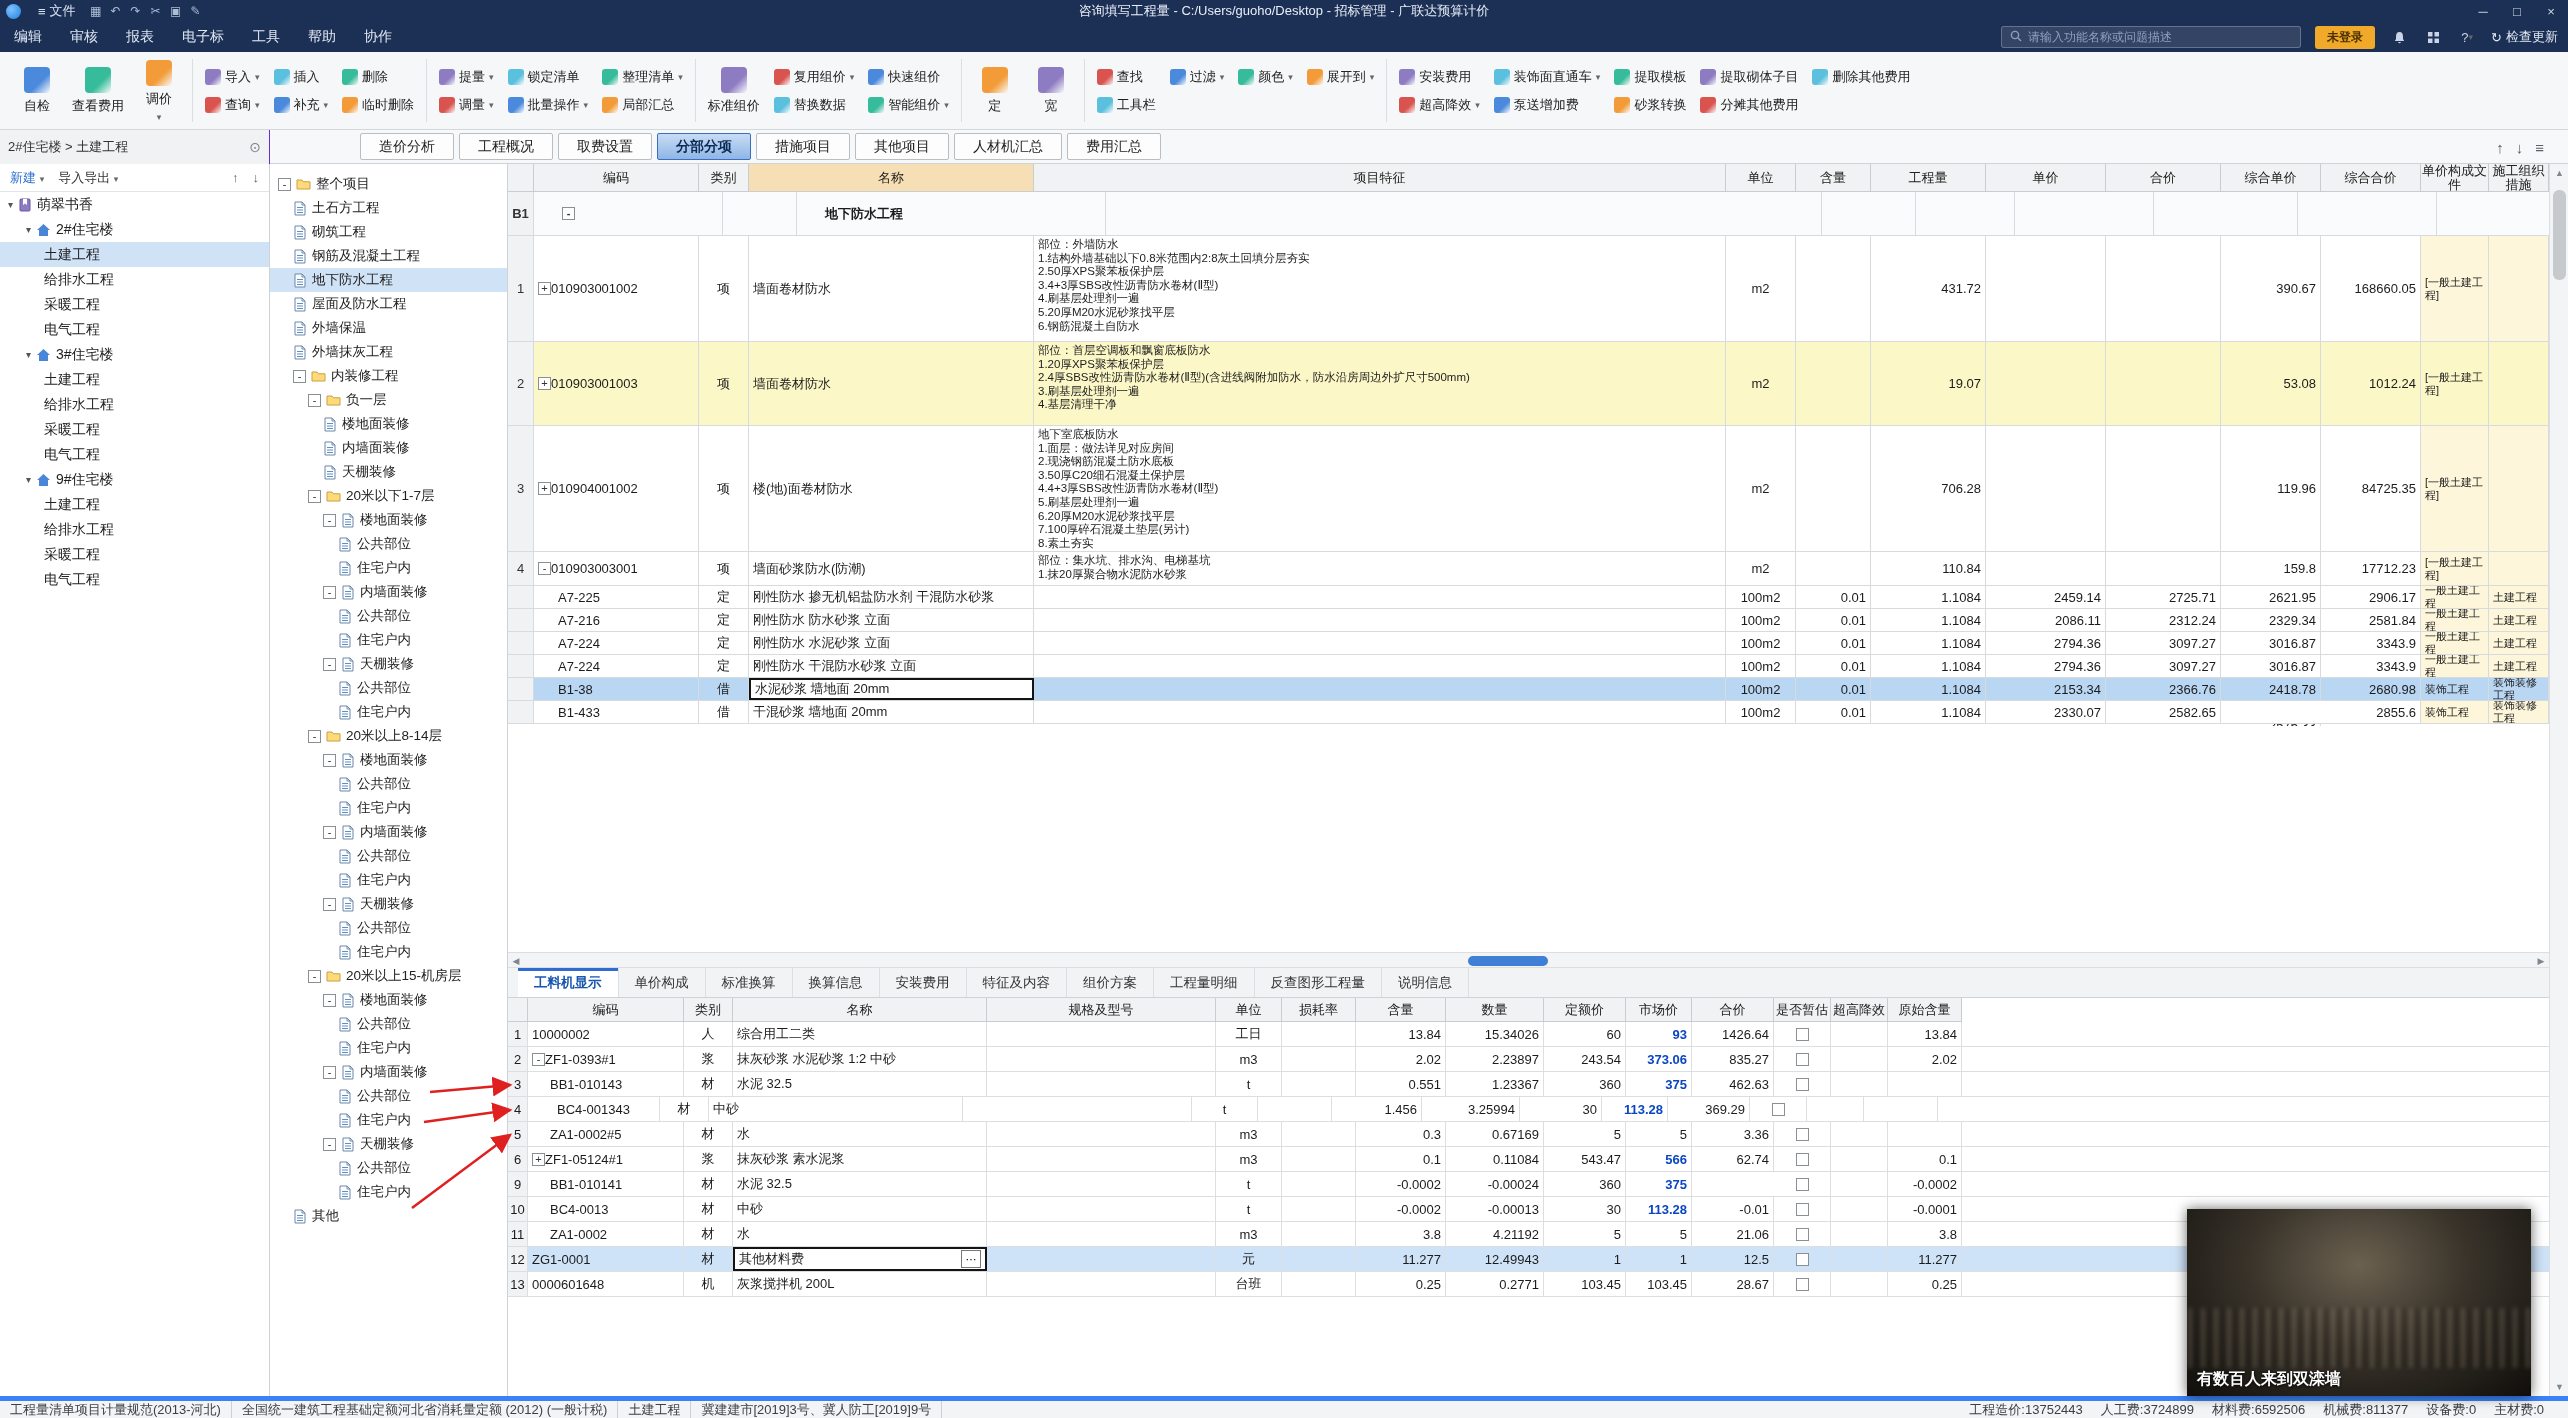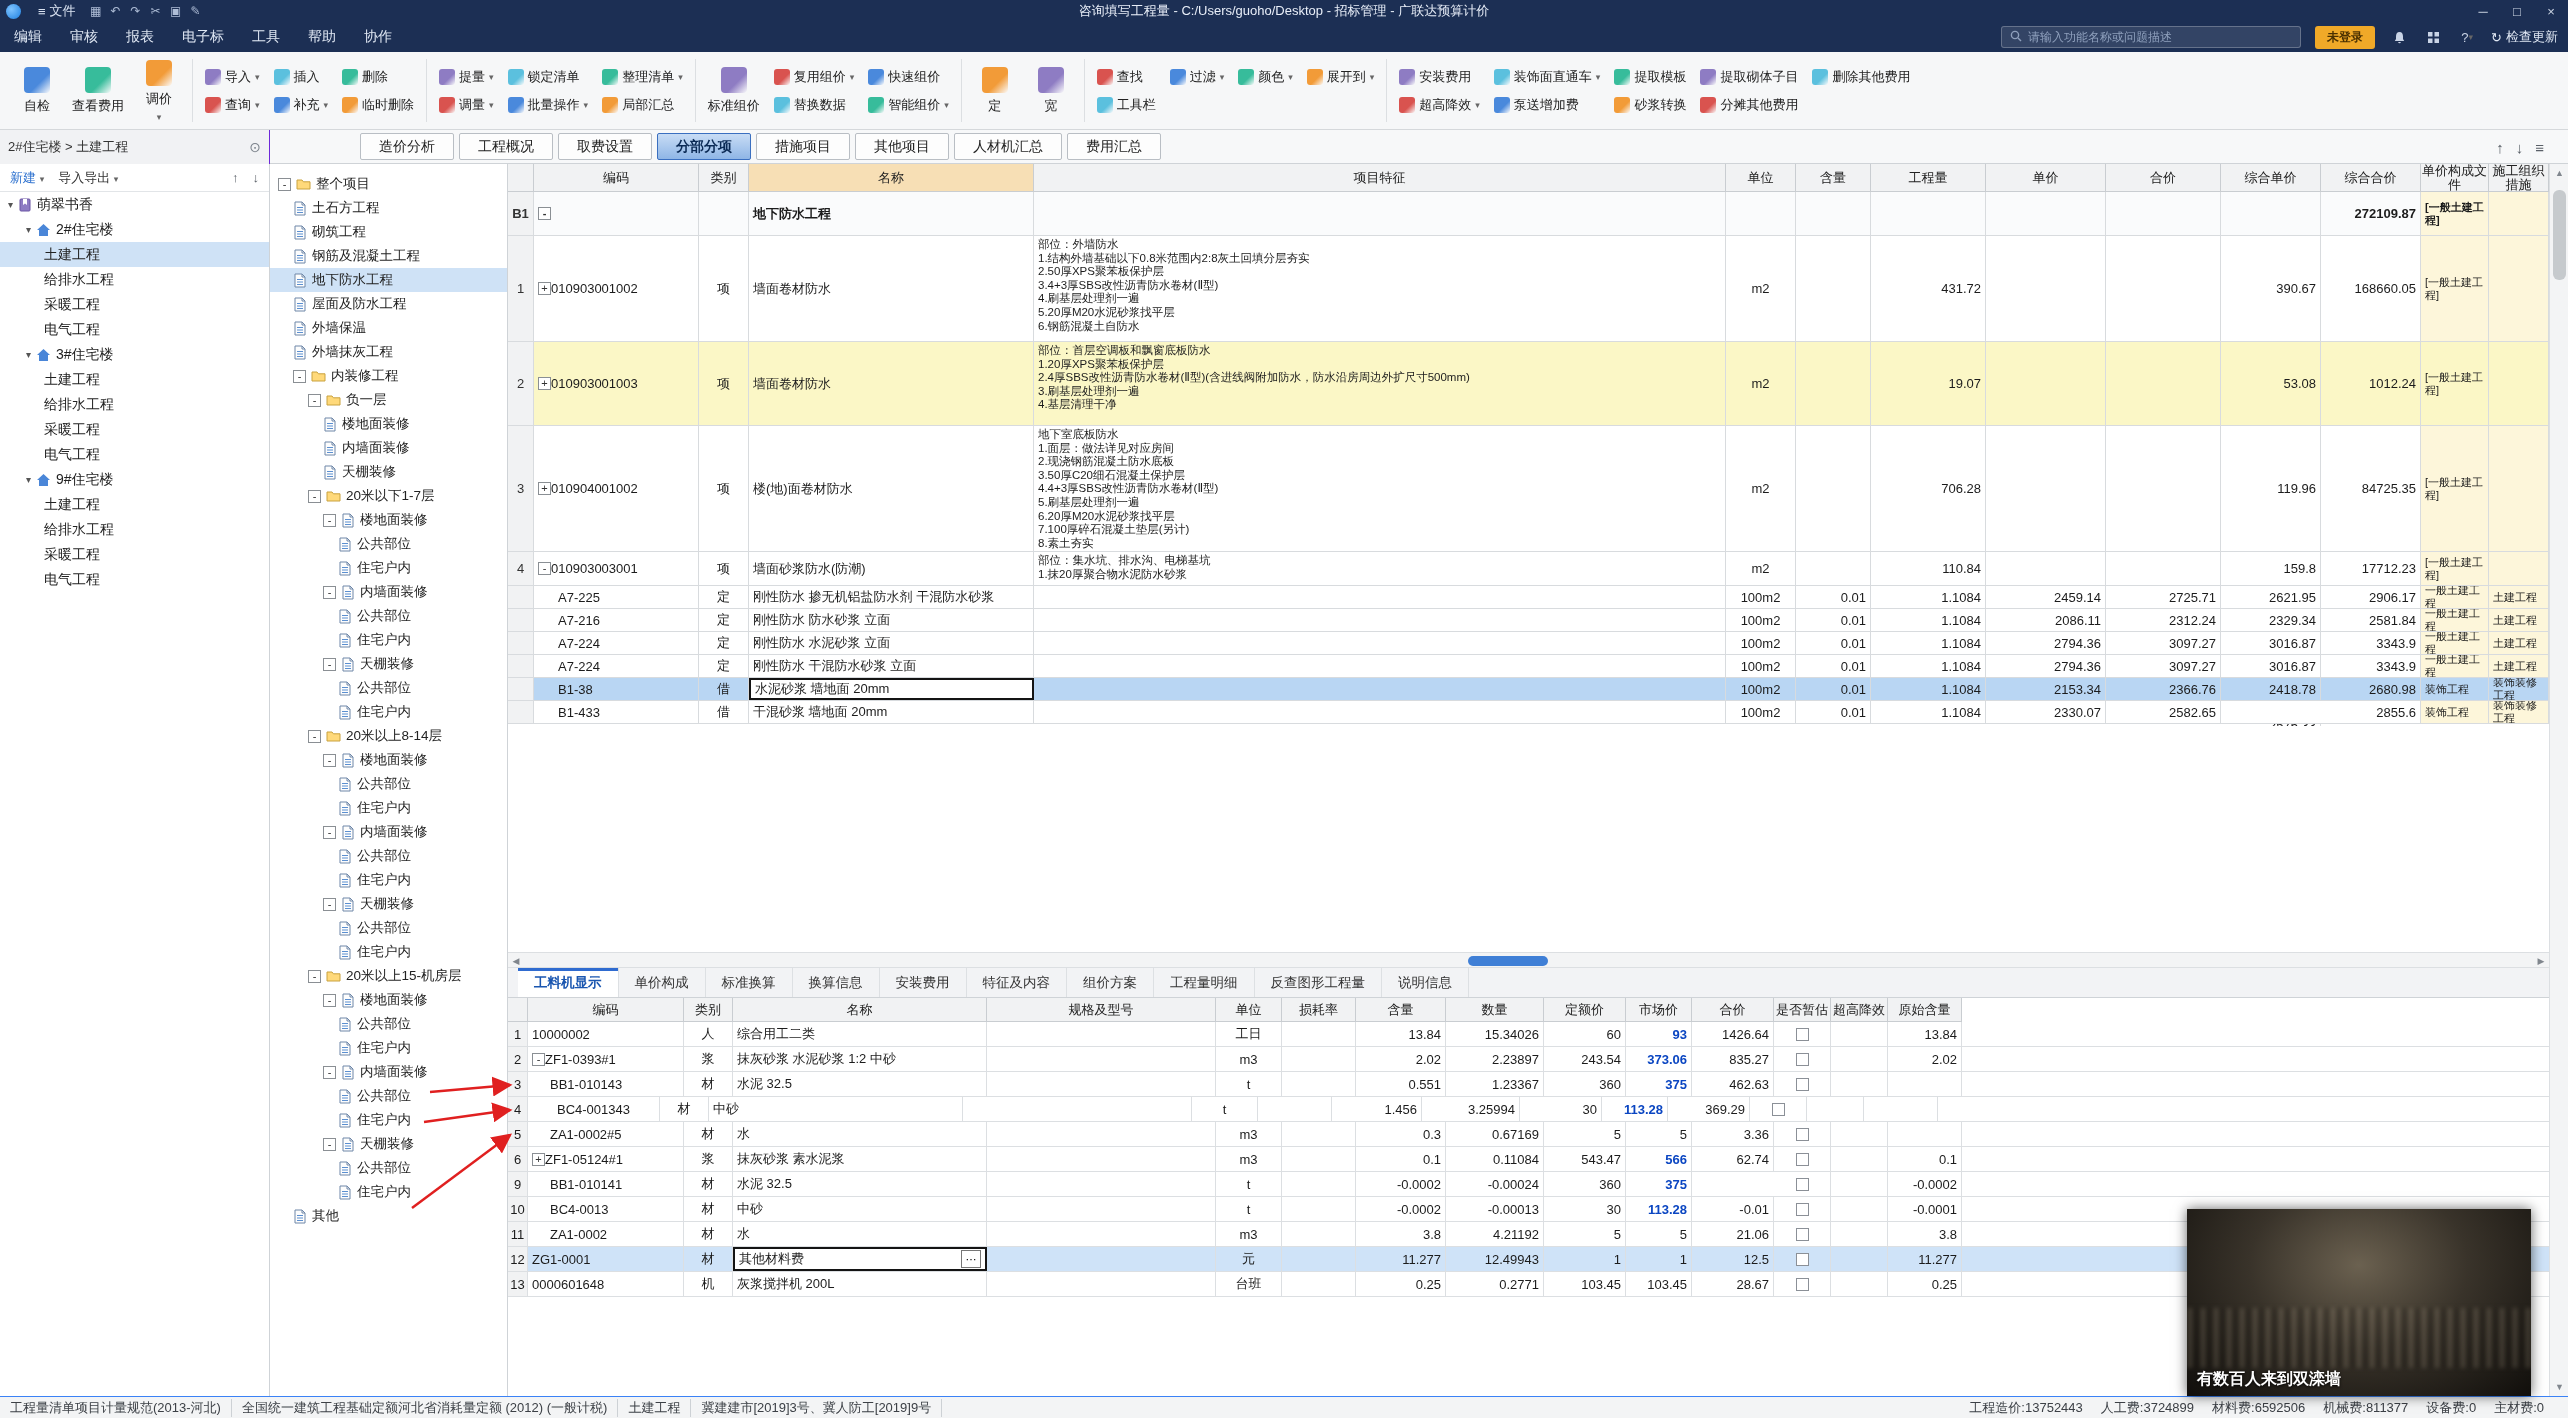--- a/index.html
+++ b/index.html
@@ -92,21 +92,21 @@
 .bh{background:#f1f2f3;border-right:1px solid #c9cdd1;border-bottom:1px solid #c9cdd1;font-size:13px;display:flex;align-items:center;justify-content:center;color:#222;flex:none;overflow:hidden}
 .brow{display:flex;height:25px;border-bottom:1px solid #dcdfe2;background:#fff}
 .bcell{border-right:1px solid #dcdfe2;font-size:13px;color:#1c1c1c;padding:0 4px;display:flex;align-items:center;overflow:hidden;flex:none}
 .bcell.r{justify-content:flex-end}
 .bcell.c{justify-content:center}
 .selrow2{background:#cfe3f8}
 .blue{color:#0b46c2;font-weight:bold}
 .cbx{width:13px;height:13px;border:1px solid #8b9097;background:#fff;margin:0 auto}
 .dots{margin-left:auto;width:20px;height:18px;border:1px solid #777;background:#fff;font-size:11px;line-height:1}
 
-.statusbar{position:absolute;left:0;right:0;bottom:0;height:22px;background:#f3f4f5;border-top:1px solid #3b82f6;display:flex;align-items:center;font-size:13px;color:#3c4046;padding:0 10px}
+.statusbar{position:absolute;left:0;right:0;bottom:0;height:22px;background:#f3f4f5;border-top:5px solid #3b82f6;display:flex;align-items:center;font-size:13px;color:#3c4046;padding:0 10px}
 #status-left{display:flex;align-items:center;gap:10px}
 #status-left .sitem{padding-right:10px;border-right:1px solid #cdd1d5}
 #status-right{margin-left:auto;display:flex;gap:18px;padding-right:14px}
 
 .video{position:absolute;right:37px;bottom:22px;width:344px;height:187px;background:radial-gradient(ellipse at 50% 30%,#6b6150 0%,#39332a 45%,#100e0b 100%);box-shadow:0 0 12px rgba(0,0,0,.6);overflow:hidden}
 .video::after{content:"";position:absolute;left:0;right:0;bottom:28px;height:60px;background:repeating-linear-gradient(90deg,rgba(190,175,150,.18) 0 6px,rgba(20,18,14,.25) 6px 13px);filter:blur(2px)}
 .vcaption{position:absolute;left:10px;bottom:6px;color:#fff;font-size:16px;font-weight:bold;text-shadow:0 1px 3px #000;z-index:2}
 .arrows{position:absolute;left:0;top:0;width:2568px;height:1418px;pointer-events:none;z-index:50}
 </style>
 </head>
@@ -971,21 +971,21 @@
           <div class="mh" style="width: 75px;">含量</div>
           <div class="mh" style="width: 115px;">工程量</div>
           <div class="mh" style="width: 120px;">单价</div>
           <div class="mh" style="width: 115px;">合价</div>
           <div class="mh" style="width: 100px;">综合单价</div>
           <div class="mh" style="width: 100px;">综合合价</div>
           <div class="mh" style="width: 68px;">单价构成文件</div>
           <div class="mh" style="width: 60px;">施工组织措施</div>
         </div>
       <div id="mtable-body">
-          <div class="mrow grow" style="height: 44px;">
+          <div class="mrow grow" style="height: 44px; gap: 24px;">
             <div class="mcell numcell c" style="width: 26px;">B1</div>
             <div class="mcell " style="width: 165px;">
               <span class="xbox">-</span>
             </div>
             <div class="mcell c" style="width: 50px;"></div>
             <div class="mcell bold " style="width: 285px;">地下防水工程</div>
             <div class="mcell feature" style="width: 692px;"></div>
             <div class="mcell c" style="width: 70px;"></div>
             <div class="mcell r" style="width: 75px;"></div>
             <div class="mcell r" style="width: 115px;"></div>

